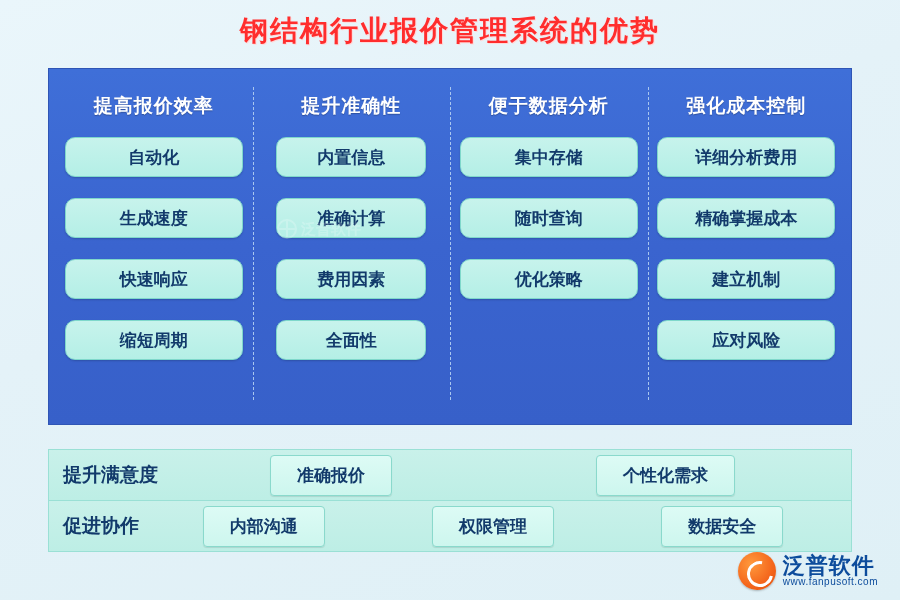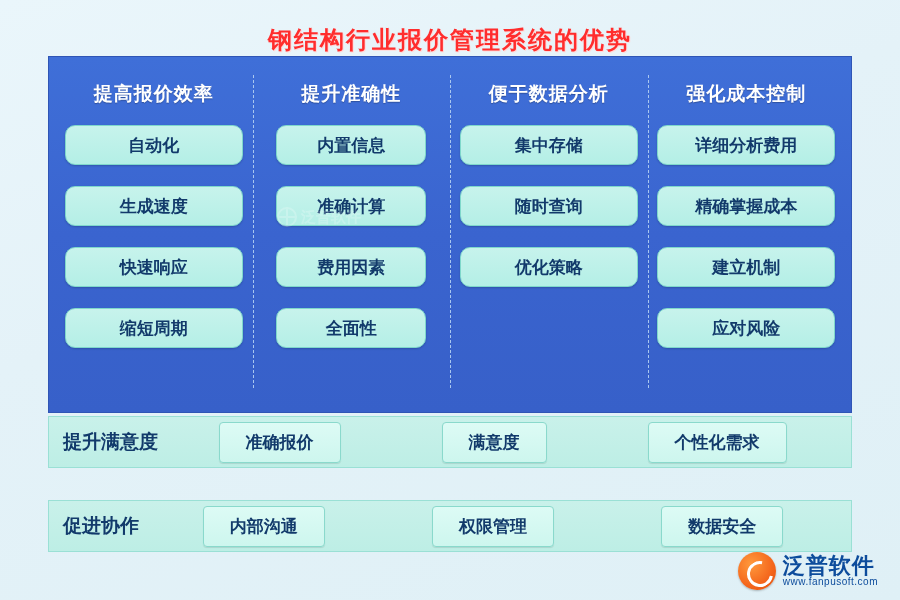--- a/index.html
+++ b/index.html
@@ -8,31 +8,31 @@
     font-family: "Liberation Sans", sans-serif;
   }
   body {
     background: linear-gradient(160deg, #eaf6fb 0%, #e4f2f8 40%, #dff0f6 100%);
     position: relative;
     overflow: hidden;
   }
   
   #title {
     text-align: center;
-    padding-top: 24px;
-    font-size: 24px;
+    padding-top: 12px;
+    font-size: 28px;
     font-weight: bold;
     color: #ff2d2d;
     letter-spacing: 2px;
     text-shadow: 1px 1px 0 #ffd9d9;
   }
   
   #main-panel {
     position: absolute;
-    left: 48px; top: 56px;
+    left: 48px; top: 68px;
     width: 804px; height: 357px;
     background: linear-gradient(180deg, #3f6fd8 0%, #3a64cf 50%, #3760c9 100%);
     border: 1px solid #2f55b5;
     display: flex;
     padding: 10px 6px 14px 6px;
   }
   .col {
     flex: 1;
     display: flex;
     flex-direction: column;
@@ -77,21 +77,21 @@
     position: absolute;
     left: 48px;
     width: 804px;
     height: 52px;
     background: linear-gradient(180deg, #c9f1ea 0%, #bdeee5 100%);
     border: 1px solid #9ae0d5;
     display: flex;
     align-items: center;
     padding: 0 14px;
   }
-  #strip-1 { top: 416px; }
+  #strip-1 { top: 449px; }
   #strip-2 { top: 500px; }
   .strip-label {
     font-size: 19px;
     font-weight: bold;
     color: #123a6b;
     white-space: nowrap;
     margin-right: 10px;
   }
   .strip-items {
     flex: 1;
@@ -220,21 +220,20 @@
   <div id="watermark-center">
     <div class="wm-globe"></div>
     <span class="wm-text">泛普软件</span>
   </div>
 </div>
 
 <div class="strip" id="strip-1">
   <div class="strip-label">提升满意度</div>
   <div class="strip-items">
     <div class="pill">准确报价</div>
-    <div class="pill">满意度</div>
     <div class="pill">个性化需求</div>
   </div>
 </div>
 
 <div class="strip" id="strip-2">
   <div class="strip-label">促进协作</div>
   <div class="strip-items">
     <div class="pill">内部沟通</div>
     <div class="pill">权限管理</div>
     <div class="pill">数据安全</div>

